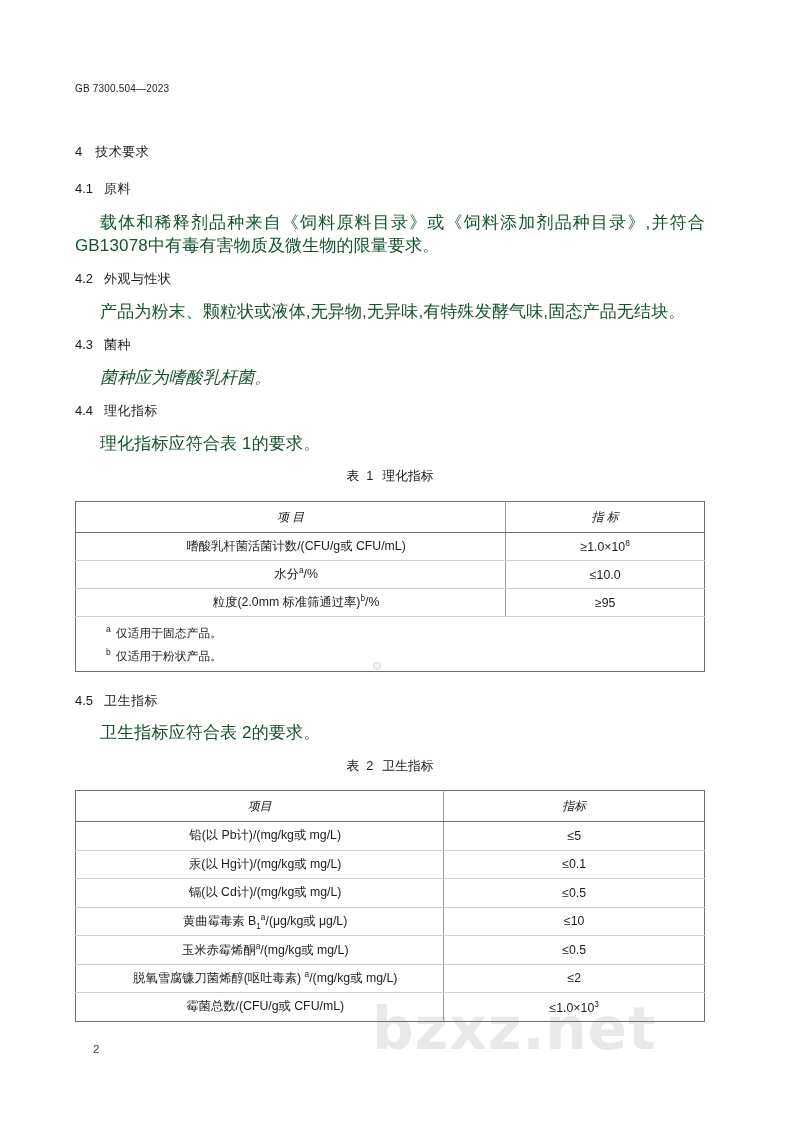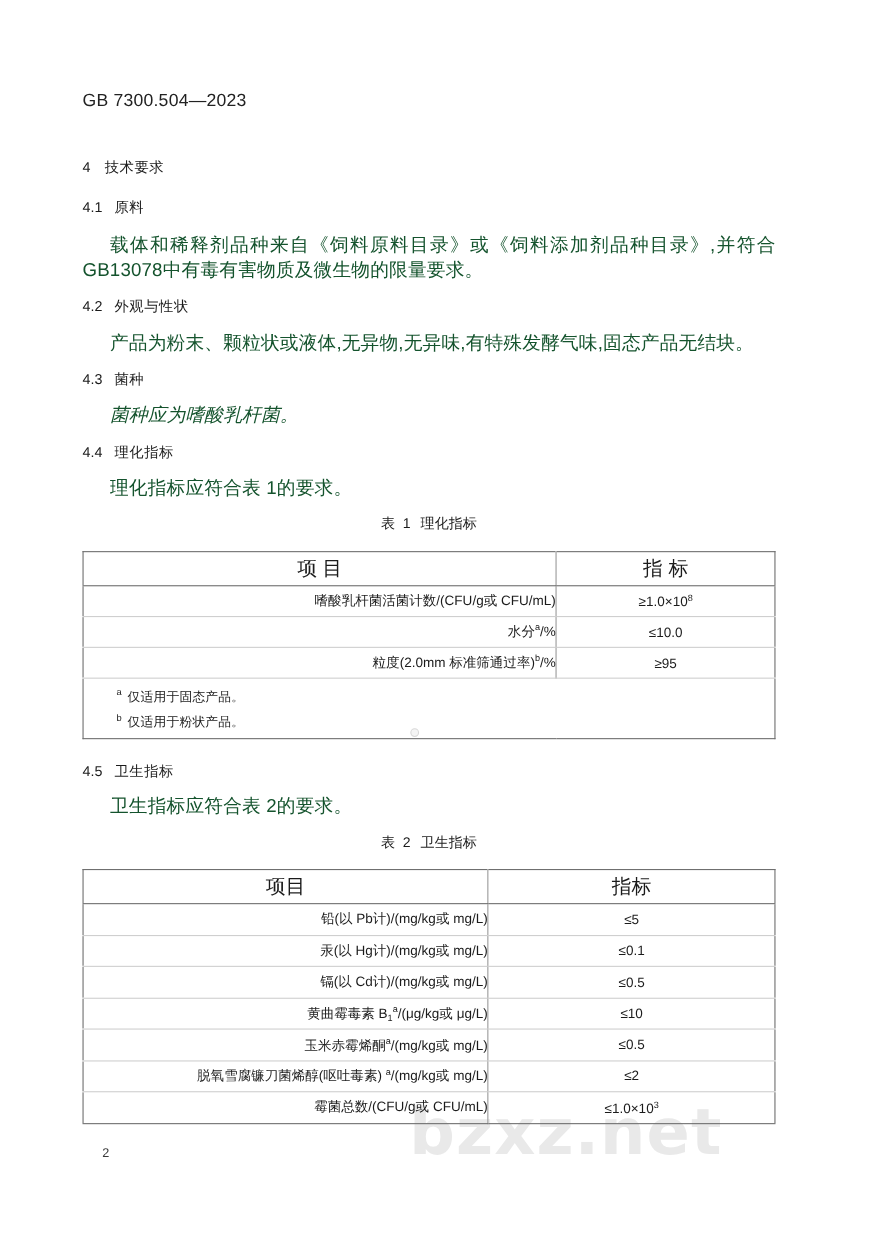--- a/index.html
+++ b/index.html
@@ -27,21 +27,21 @@
     top: 0;
     width: 630px;
     height: 1134px;
   }
 
   
   .doc-header {
     position: absolute;
     top: 83px;
     left: 0;
-    font-size: 16px;
+    font-size: 10px;
     letter-spacing: 0.2px;
     color: #222;
   }
 
   
   .clause-h {
     position: absolute;
     left: 0;
     font-size: 13px;
     color: #1b1b1b;
@@ -90,31 +90,32 @@
     background: transparent;
   }
   .gbtable td, .gbtable th {
     padding: 0;
     font-weight: normal;
   }
   .gbtable .hdr td {
     text-align: center;
     height: 30px;
     border-bottom: 1.6px solid #6f6f6f;
-    font-size: 18px;
+    font-size: 12px;
+    font-style: italic;
   }
   .gbtable .row td {
     height: 27px;
     border-bottom: 1px solid #cfcfcf;
   }
   .gbtable .row:last-of-type td {
     border-bottom: 1.6px solid #6f6f6f;
   }
   .gbtable .item {
-    text-align: right;
+    text-align: center;
     padding-left: 11px !important;
     border-right: 1px solid #9a9a9a;
   }
   .gbtable .val {
     text-align: center;
   }
   .t1 { left: 0; top: 501px; width: 630px; border: 1.6px solid #6f6f6f; }
   .t1 .col-item { width: 430px; }
   .t1 .col-val  { width: 198px; }
   .t1 .foot td {

